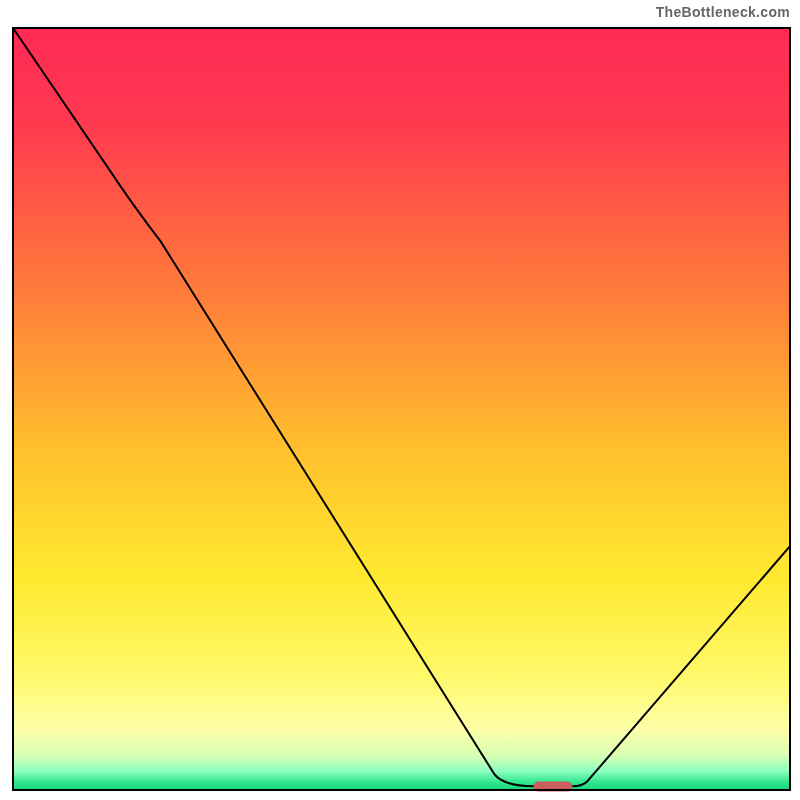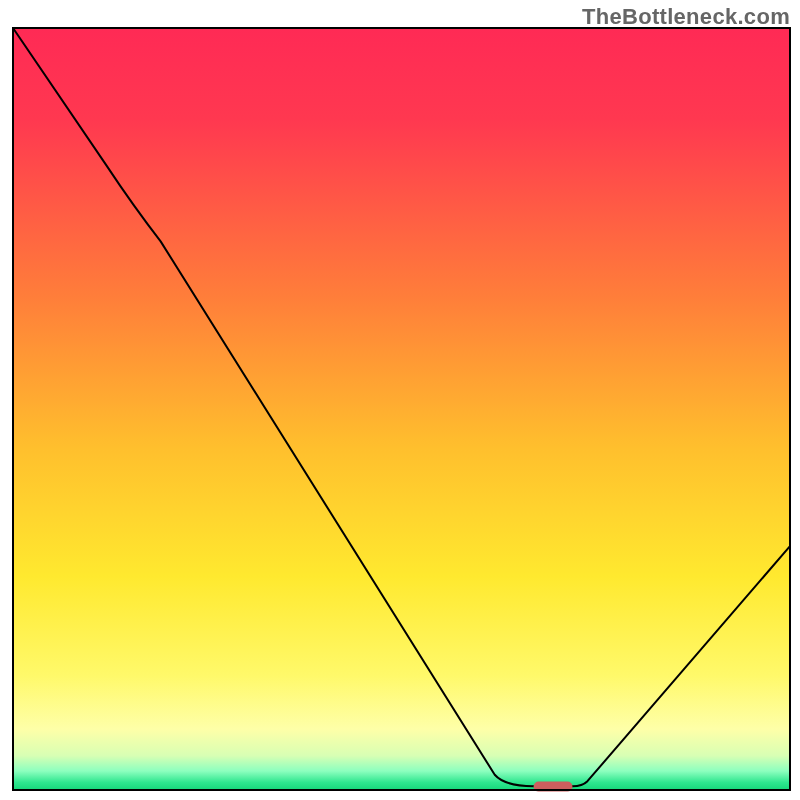--- a/index.html
+++ b/index.html
@@ -13,21 +13,21 @@
   }
   .stage {
     position: relative;
     width: 800px;
     height: 800px;
   }
   .watermark {
     position: absolute;
     top: 4px;
     right: 10px;
-    font-size: 22px;
+    font-size: 14px;
     font-weight: 600;
     color: #666666;
     letter-spacing: 0.3px;
     z-index: 3;
   }
   svg.chart {
     position: absolute;
     left: 0;
     top: 0;
     width: 800px;

